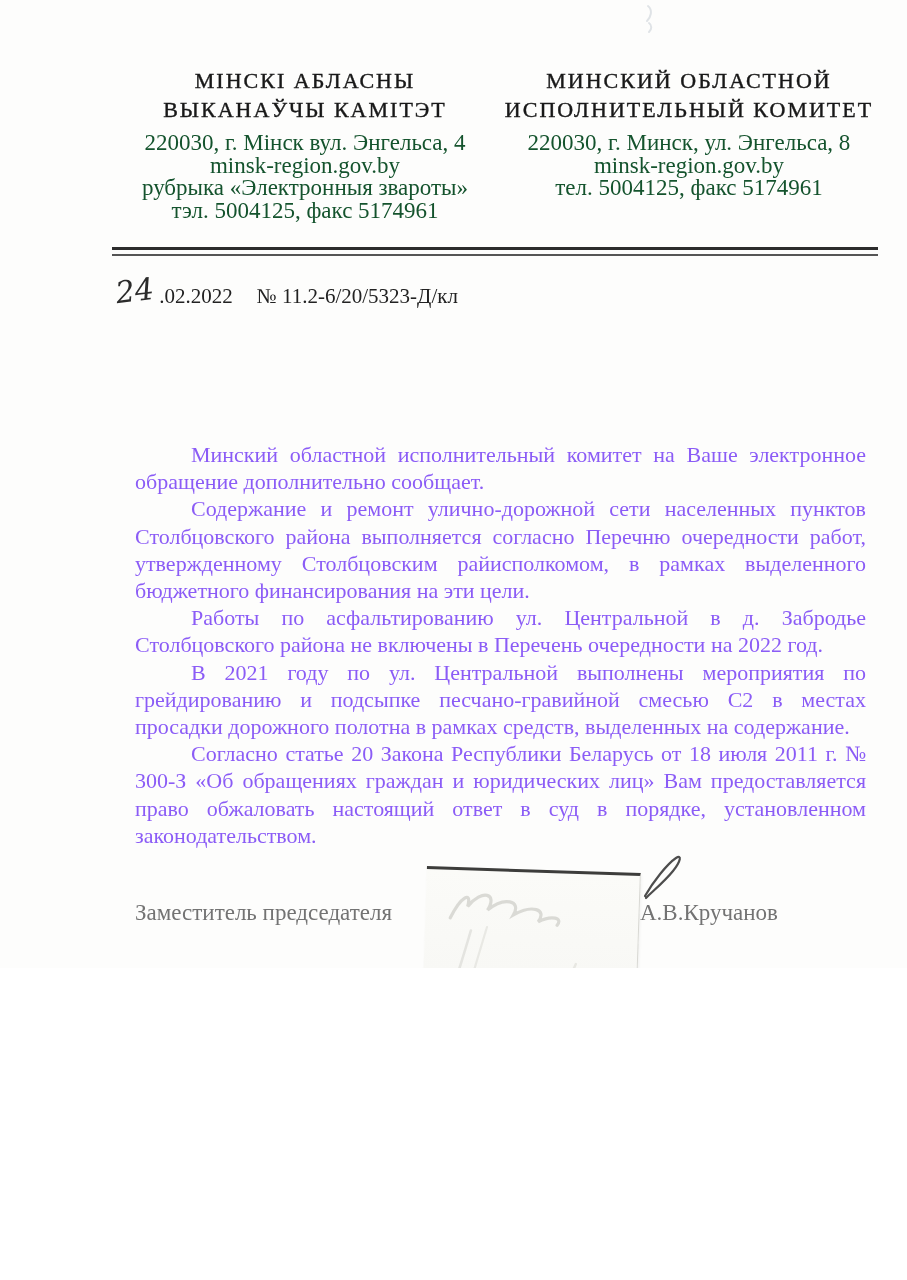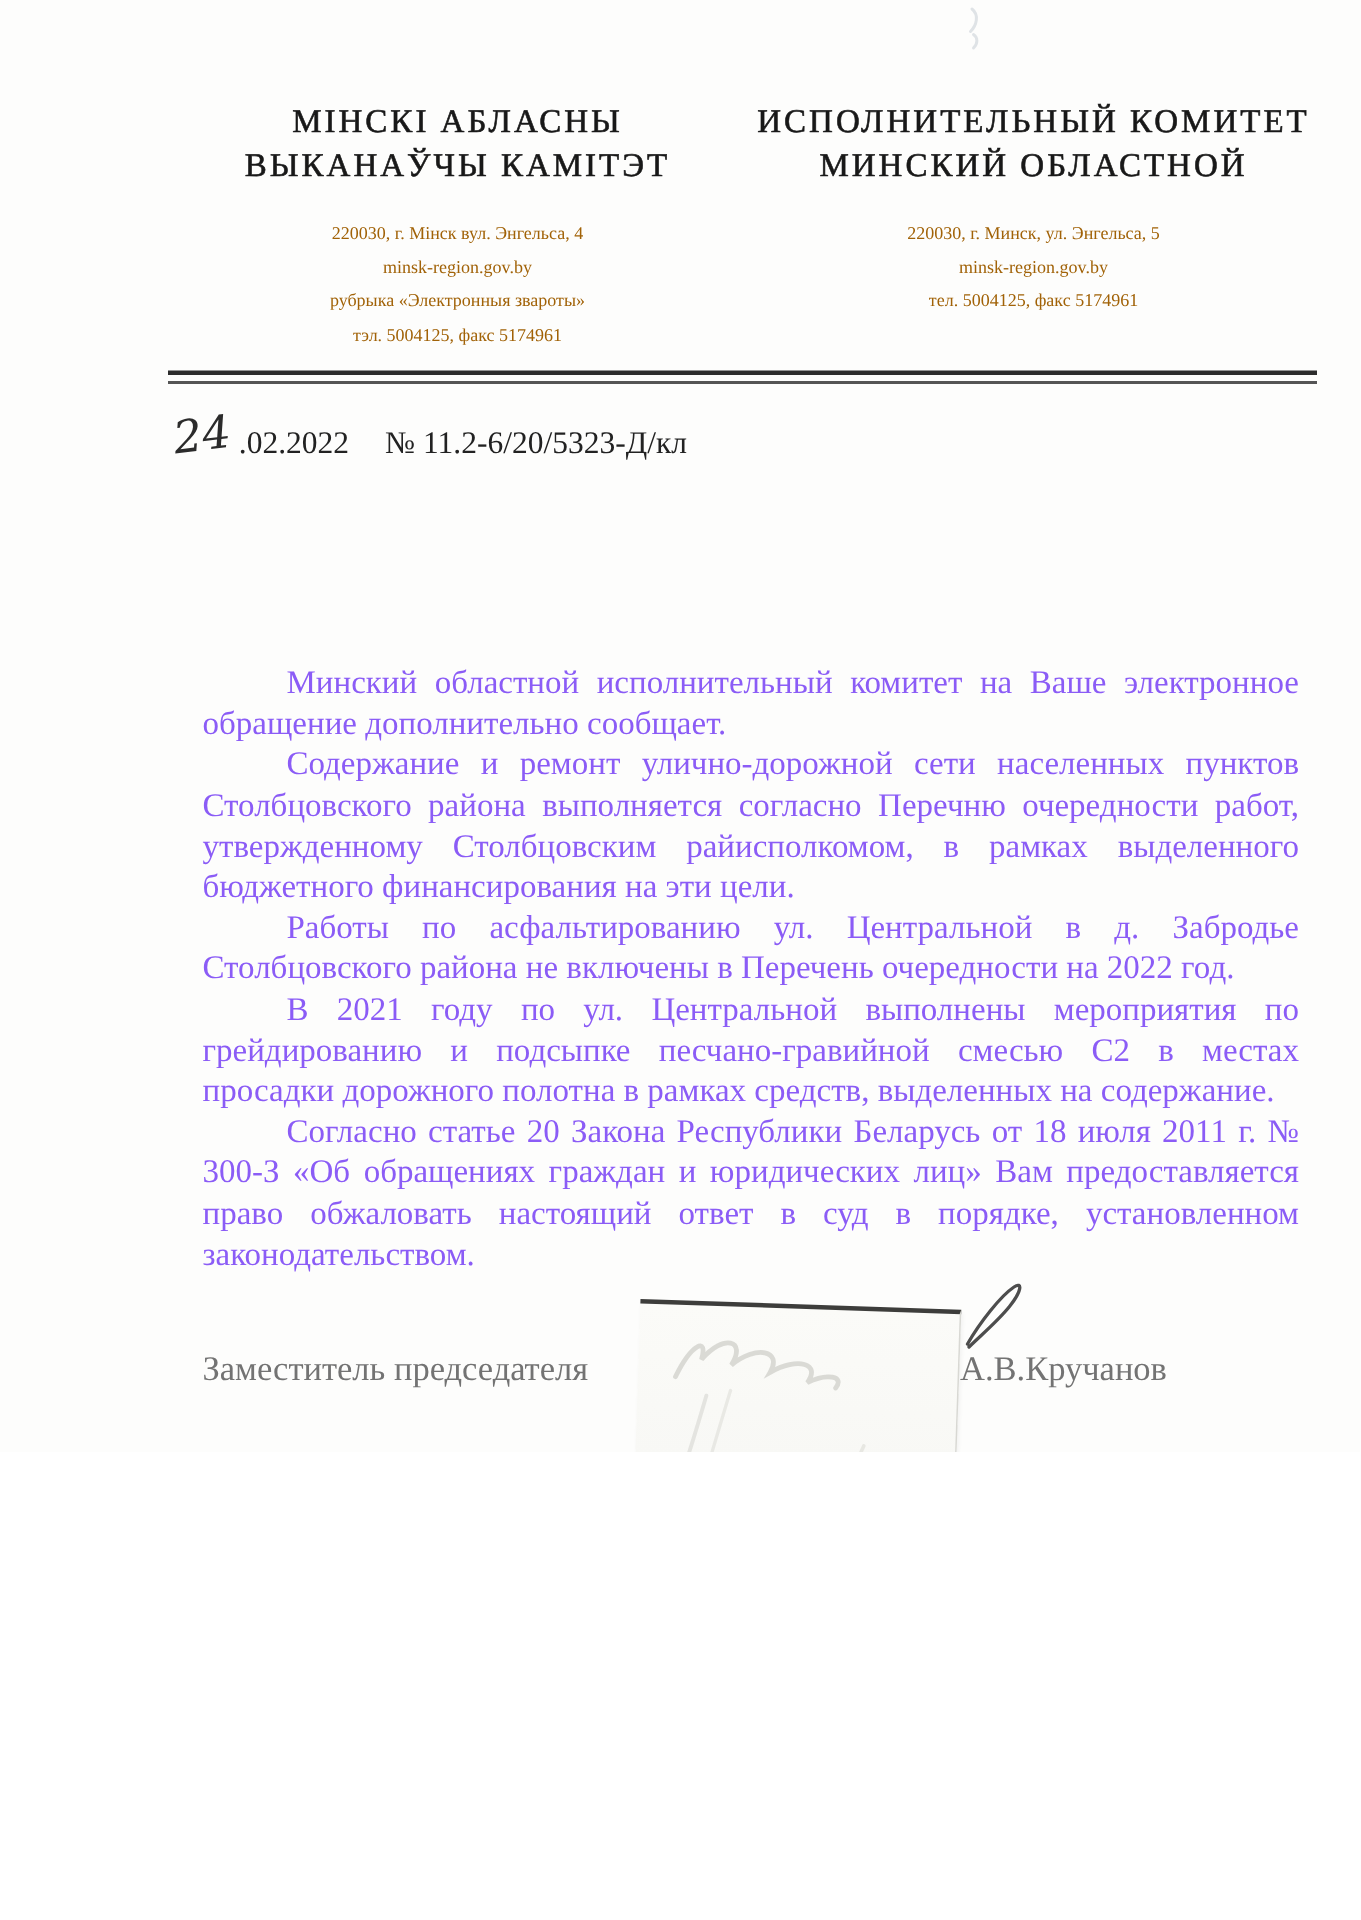--- a/index.html
+++ b/index.html
@@ -18,24 +18,24 @@
   .lh-col.left  { left: 90px;  width: 430px; }
   .lh-col.right { left: 478px; width: 422px; }
   .org-title {
     font-size: 22px;
     line-height: 29px;
     letter-spacing: 2px;
     color: #181818;
     -webkit-text-stroke: 0.4px #181818;
   }
   .org-address {
-    margin-top: 20px;
-    font-size: 12px;
+    margin-top: 8px;
+    font-size: 23px;
     line-height: 22.5px;
-    color: #a16207;
+    color: #14532d;
   }
 
   .double-rule {
     position: absolute;
     left: 112px; top: 247px;
     width: 766px; height: 4px;
     border-top: 3px solid #2c2c2c;
     border-bottom: 2px solid #555;
   }
 
@@ -132,25 +132,25 @@
     <div class="org-address">
       <div>220030, г. Мінск вул. Энгельса, 4</div>
       <div>minsk-region.gov.by</div>
       <div>рубрыка «Электронныя звароты»</div>
       <div>тэл. 5004125, факс 5174961</div>
     </div>
   </div>
 
   <div class="lh-col right">
     <div class="org-title">
+      <div>МИНСКИЙ ОБЛАСТНОЙ</div>
       <div>ИСПОЛНИТЕЛЬНЫЙ КОМИТЕТ</div>
-      <div>МИНСКИЙ ОБЛАСТНОЙ</div>
     </div>
     <div class="org-address">
-      <div>220030, г. Минск, ул. Энгельса, 5</div>
+      <div>220030, г. Минск, ул. Энгельса, 8</div>
       <div>minsk-region.gov.by</div>
       <div>тел. 5004125, факс 5174961</div>
     </div>
   </div>
 
   <div class="double-rule"></div>
 
   <div class="ref-line">
     <span class="hw-day">24</span>
     <span>.02.2022</span>

